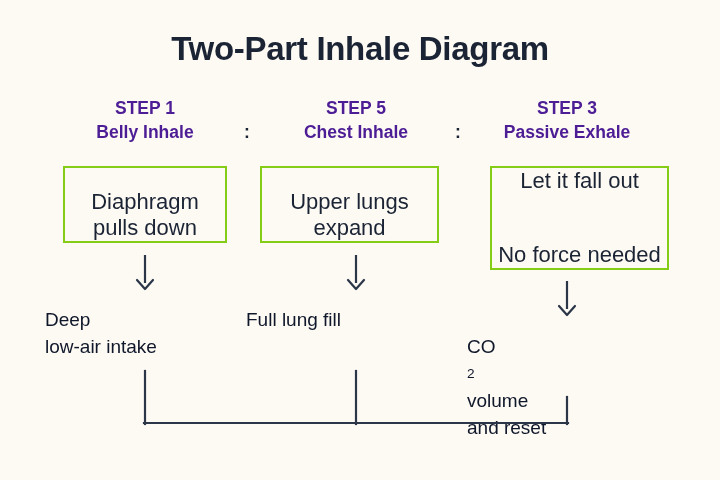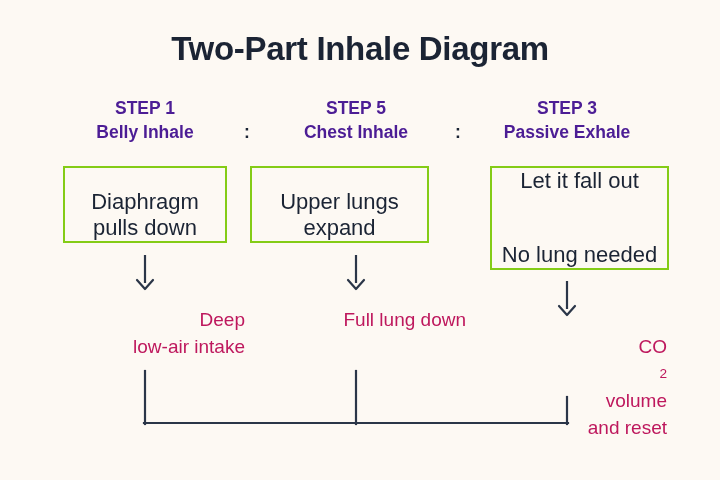--- a/index.html
+++ b/index.html
@@ -72,24 +72,24 @@
   .box span { display: block; white-space: nowrap; }
 
   
   .arrow {
     position: absolute;
   }
 
   
   .caption {
     position: absolute;
-    text-align: right;
+    text-align: left;
     font-size: 19px;
     line-height: 27px;
-    color: #be185d;
+    color: #0f172a;
   }
   .caption span { display: block; white-space: nowrap; }
   .sub { font-size: 0.72em; vertical-align: -0.28em; }
 
   
   .bracket {
     position: absolute;
     left: 0;
     top: 0;
   }
@@ -118,28 +118,28 @@
   <div class="step-head" style="left:467px; top:96px; width:200px;">
     <span class="l1">STEP 3</span>
     <span class="l2">Passive Exhale</span>
   </div>
 
   <div class="box" style="left:63px; top:166px; width:164px; height:77px;">
     <span>Diaphragm</span>
     <span>pulls down</span>
   </div>
 
-  <div class="box" style="left:250px; top:166px; width:179px; height:77px;">
+  <div class="box" style="left:260px; top:166px; width:179px; height:77px;">
     <span>Upper lungs</span>
     <span>expand</span>
   </div>
 
   <div class="box" style="left:490px; top:166px; width:179px; height:104px;gap:48px;">
     <span>Let it fall out</span>
-    <span>No lung needed</span>
+    <span>No force needed</span>
   </div>
 
   <svg class="arrow" style="left:130px; top:254px;" width="30" height="38" viewBox="0 0 30 38">
     <line x1="15" y1="1" x2="15" y2="29" stroke="#2b3648" stroke-width="2.2"></line>
     <polyline points="7,26 15,35 23,26" fill="none" stroke="#2b3648" stroke-width="2.2" stroke-linecap="round" stroke-linejoin="round"></polyline>
   </svg>
 
   <svg class="arrow" style="left:341px; top:254px;" width="30" height="38" viewBox="0 0 30 38">
     <line x1="15" y1="1" x2="15" y2="29" stroke="#2b3648" stroke-width="2.2"></line>
     <polyline points="7,26 15,35 23,26" fill="none" stroke="#2b3648" stroke-width="2.2" stroke-linecap="round" stroke-linejoin="round"></polyline>
@@ -149,21 +149,21 @@
     <line x1="15" y1="1" x2="15" y2="29" stroke="#2b3648" stroke-width="2.2"></line>
     <polyline points="7,26 15,35 23,26" fill="none" stroke="#2b3648" stroke-width="2.2" stroke-linecap="round" stroke-linejoin="round"></polyline>
   </svg>
 
   <div class="caption" style="left:45px; top:306px; width:200px;">
     <span>Deep</span>
     <span>low-air intake</span>
   </div>
 
   <div class="caption" style="left:246px; top:306px; width:220px;">
-    <span>Full lung down</span>
+    <span>Full lung fill</span>
   </div>
 
   <div class="caption" style="left:467px; top:333px; width:200px;">
     <span>
         <span>CO</span>
         <span class="sub">2</span>
         <span> volume</span>
       </span>
     <span>and reset</span>
   </div>

